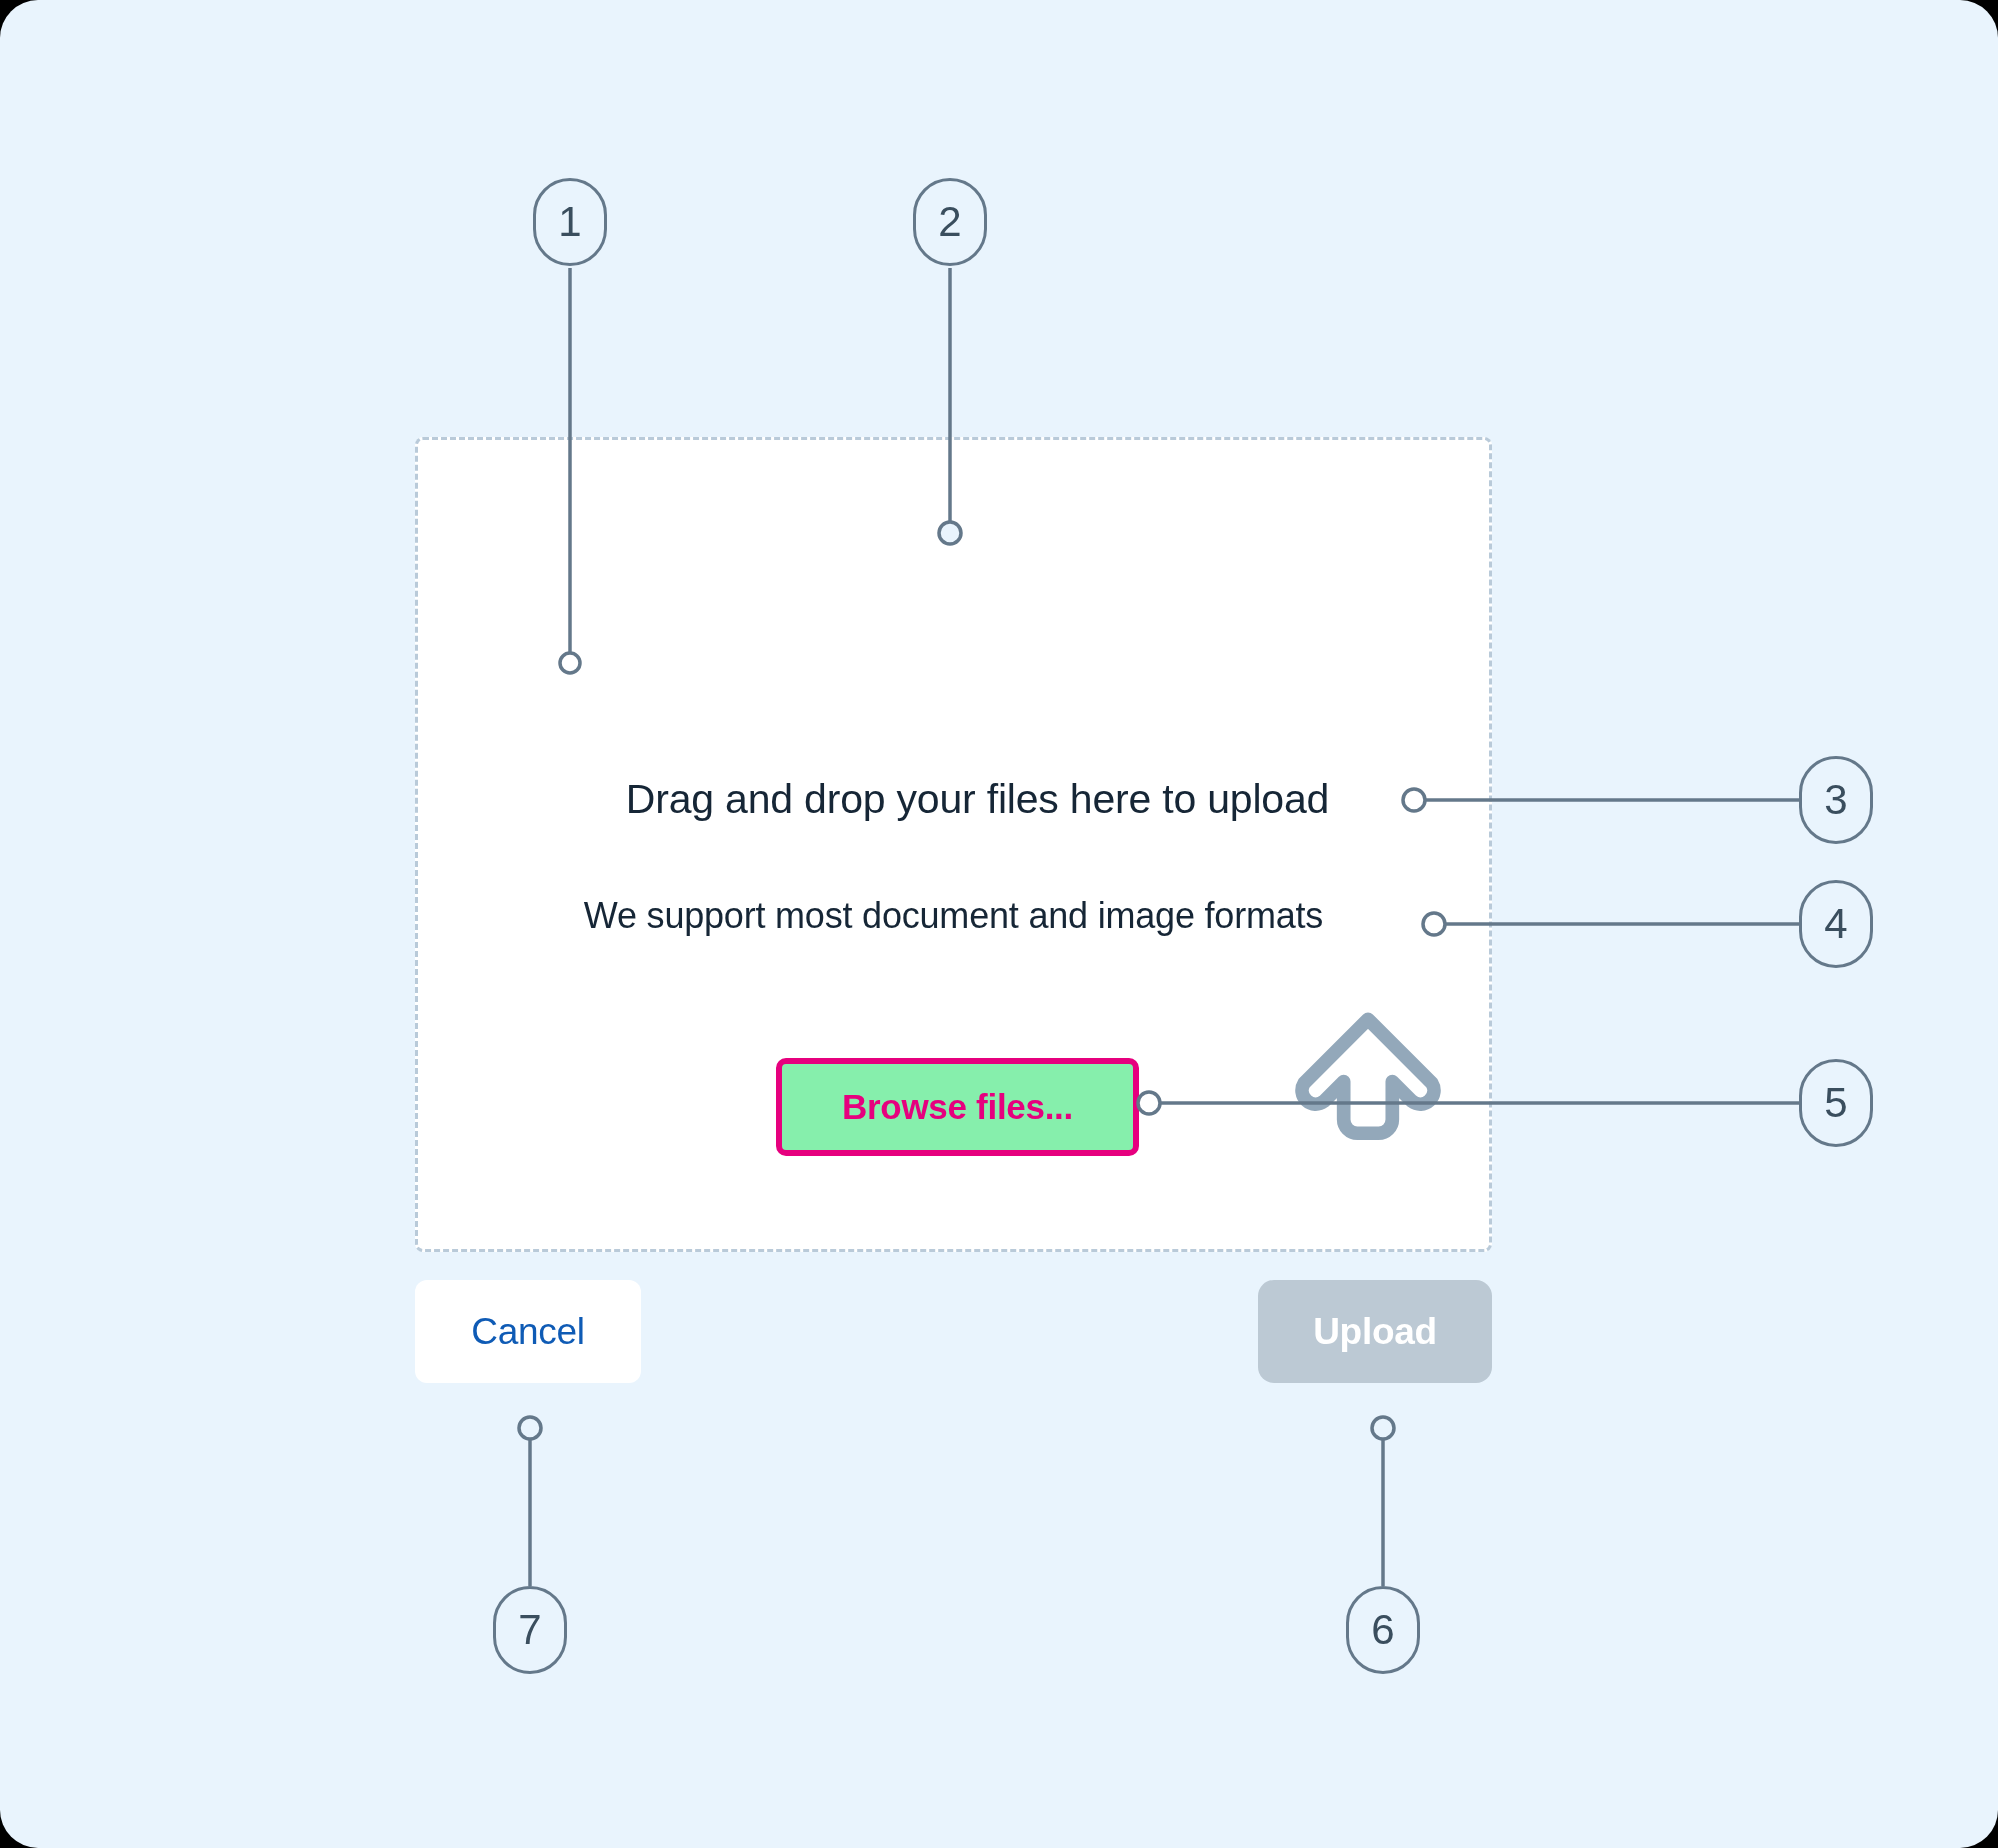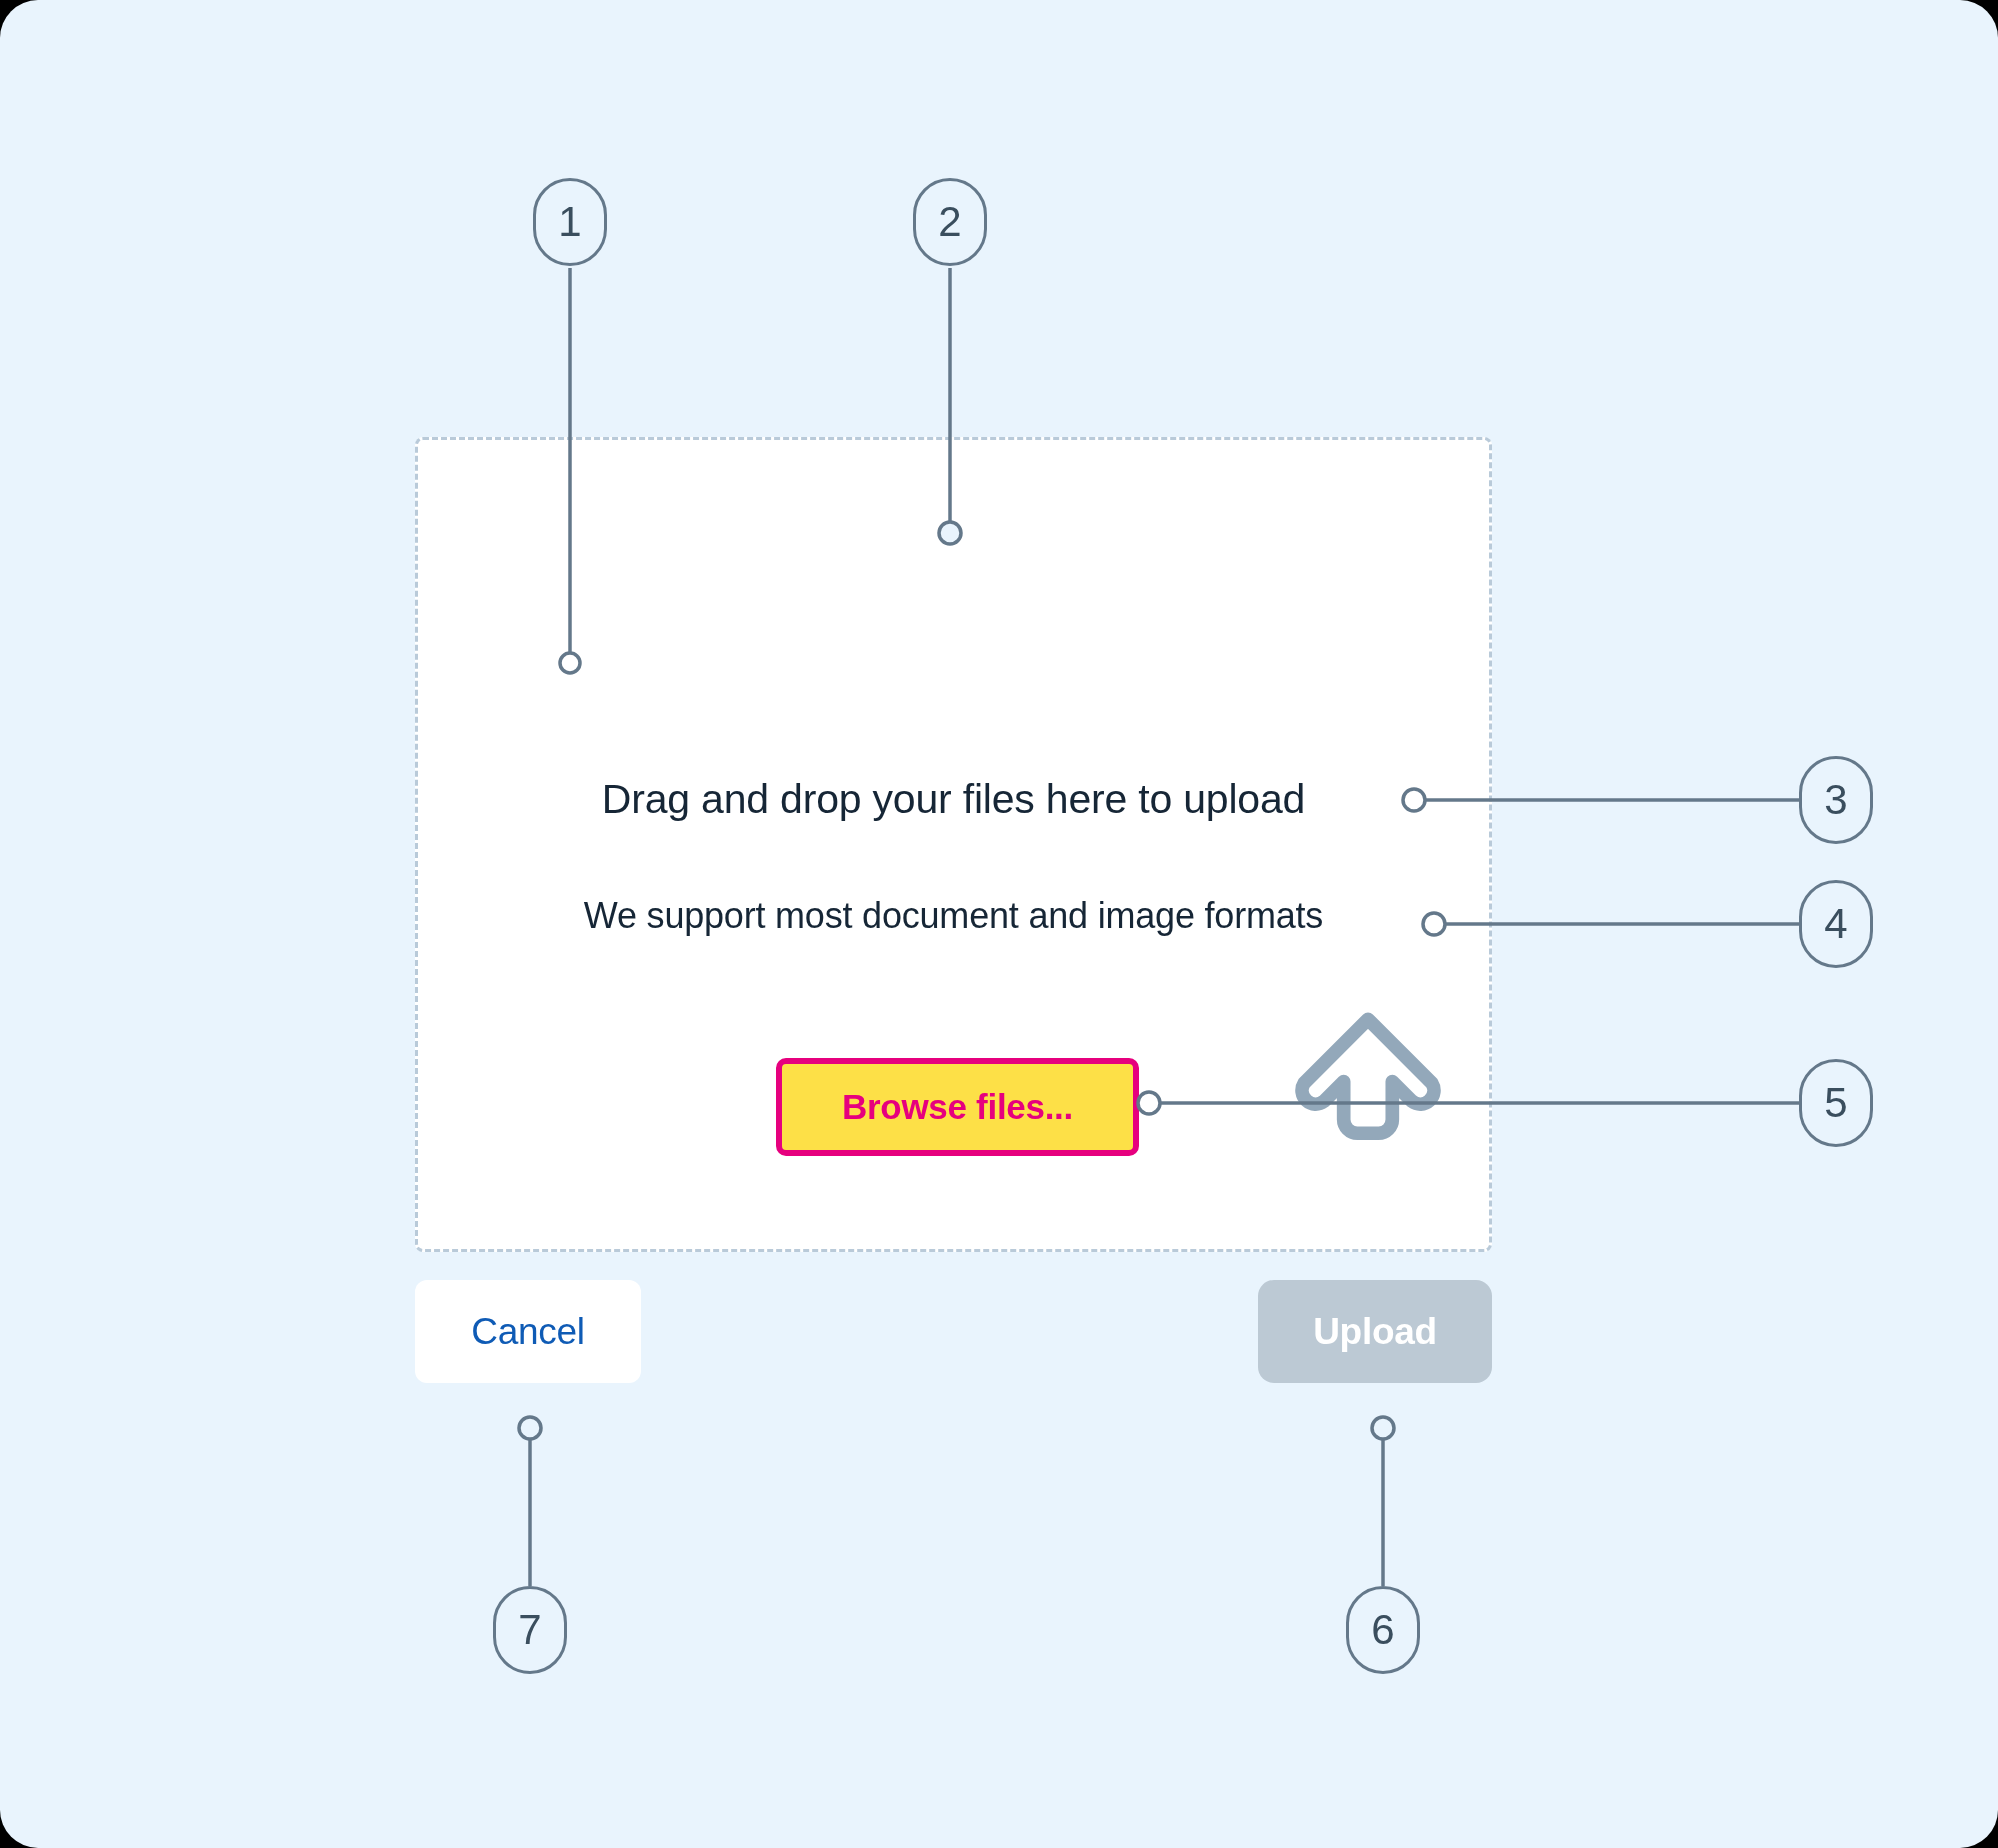--- a/index.html
+++ b/index.html
@@ -49,36 +49,37 @@
     left: 415px;
     width: 1077px;
     text-align: center;
     color: #162636;
     font-family: "Liberation Sans", sans-serif;
   }
   #dz-heading {
     top: 776px;
     font-size: 41px;
     letter-spacing: -0.2px;
+    padding-left: 24px;
   }
   #dz-sub {
     top: 892px;
     font-size: 36px;
     line-height: 1.35;
     letter-spacing: -0.2px;
   }
 
   #browse-button {
     position: absolute;
     left: 776px;
     top: 1058px;
     width: 363px;
     height: 98px;
     box-sizing: border-box;
-    background: #fde047;
+    background: #86efac;
     border: 6px solid #e6007e;
     border-radius: 10px;
     color: #e6007e;
     font-family: "Liberation Sans", sans-serif;
     font-size: 35px;
     font-weight: bold;
     letter-spacing: -0.3px;
     display: flex;
     align-items: center;
     justify-content: center;

